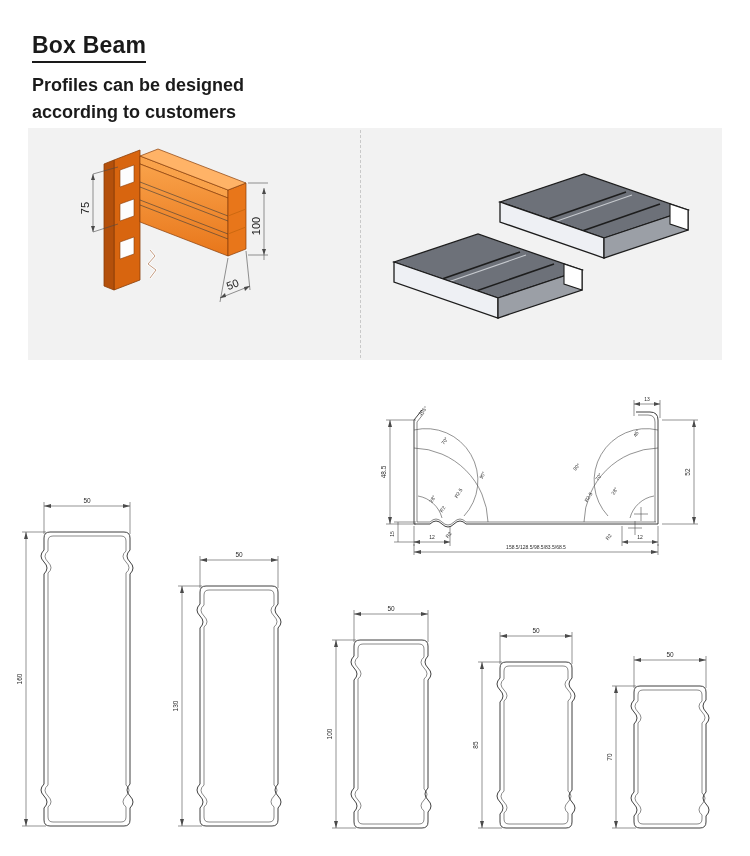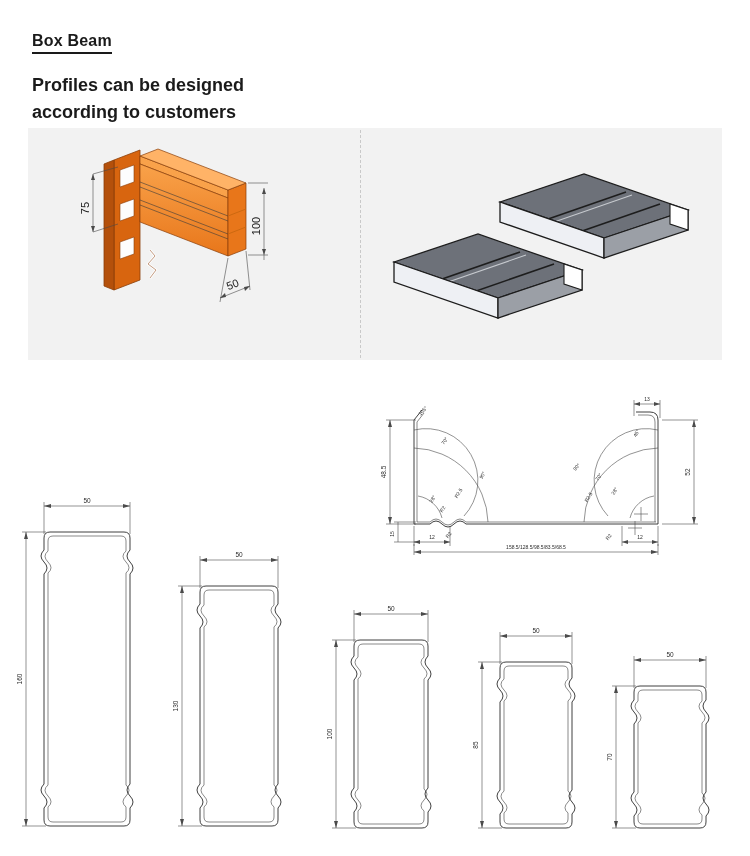--- a/index.html
+++ b/index.html
@@ -5,21 +5,21 @@
   html,body{margin:0;padding:0;}
   body{
     width:750px;height:856px;position:relative;overflow:hidden;
     background:#ffffff;
     font-family:"Liberation Sans", sans-serif;
     color:#1a1a1a;
   }
   
   #page-title{
     position:absolute;left:32px;top:32px;
-    font-size:16px;font-weight:bold;letter-spacing:.2px;
+    font-size:23px;font-weight:bold;letter-spacing:.2px;
     padding-bottom:2px;border-bottom:2px solid #1a1a1a;
   }
   #intro{
     position:absolute;left:32px;top:72px;width:300px;
     font-size:18px;line-height:1.5;font-weight:bold;
   }
   
   #render-panel{
     position:absolute;left:28px;top:128px;width:694px;height:232px;
     background:#f2f2f2;

